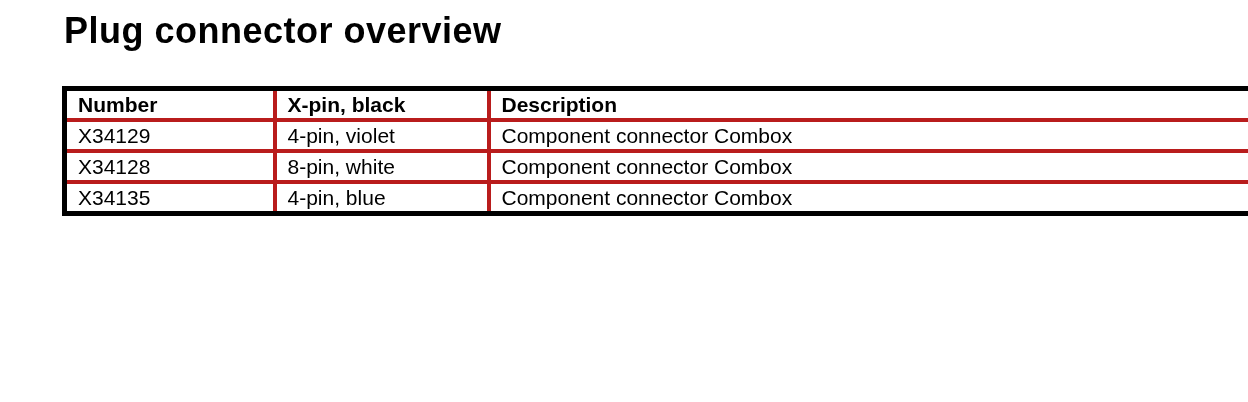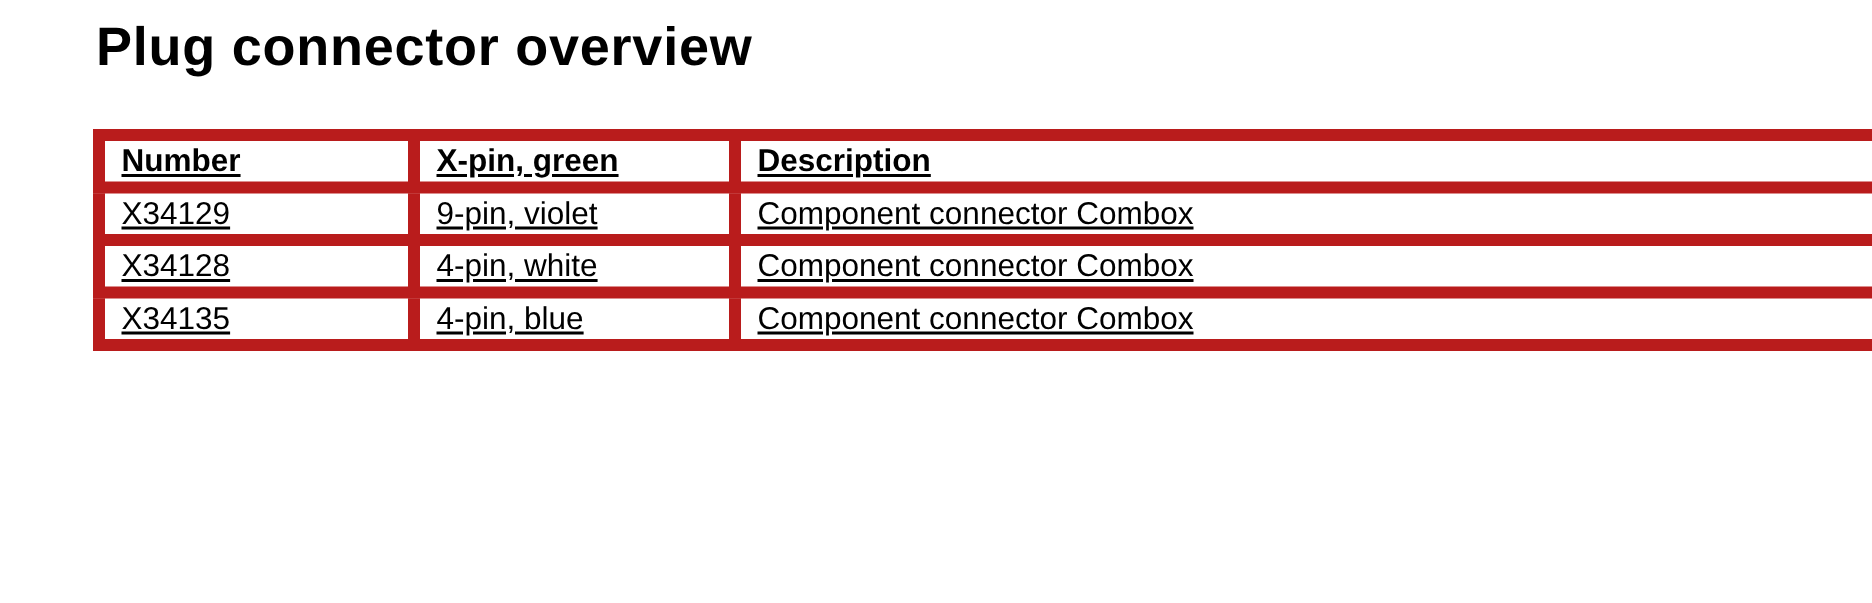--- a/index.html
+++ b/index.html
@@ -35,29 +35,28 @@
     top: 86px;
     width: 1194px;
     border-collapse: collapse;
     table-layout: fixed;
     border: 5px solid #000000;
   }
   .plug-table col.c-number { width: 210px; }
   .plug-table col.c-pin    { width: 214px; }
   .plug-table col.c-desc   { width: 770px; }
   .plug-table th, .plug-table td {
-    border: 8px solid #b91c1c;
+    border: 4px solid #b91c1c;
     font-size: 21px;
     line-height: 25px;
     padding: 1px 6px 1px 11px;
     text-align: left;
     vertical-align: top;
     overflow: hidden;
     white-space: normal;
-    text-decoration: underline;
   }
   .plug-table th {
     font-weight: bold;
     height: 25px;
   }
   .plug-table td {
     font-weight: normal;
     height: 25px;
   }
   .plug-table tr.tall td { height: 58px; }
@@ -72,36 +71,36 @@
 
   <table class="plug-table">
     <colgroup>
       <col class="c-number">
       <col class="c-pin">
       <col class="c-desc">
     </colgroup>
     <thead>
       <tr>
         <th>Number</th>
-        <th>X-pin, green</th>
+        <th>X-pin, black</th>
         <th>Description</th>
       </tr>
     </thead>
     <tbody>
       <tr>
         <td>X34129</td>
         <td>
-          <div class="pin-text">9-pin, violet</div>
+          <div class="pin-text">4-pin, violet</div>
         </td>
         <td>Component connector Combox</td>
       </tr>
       <tr>
         <td>X34128</td>
         <td>
-          <div class="pin-text">4-pin, white</div>
+          <div class="pin-text">8-pin, white</div>
         </td>
         <td>Component connector Combox</td>
       </tr>
       <tr>
         <td>X34135</td>
         <td>
           <div class="pin-text">4-pin, blue</div>
         </td>
         <td>Component connector Combox</td>
       </tr>

